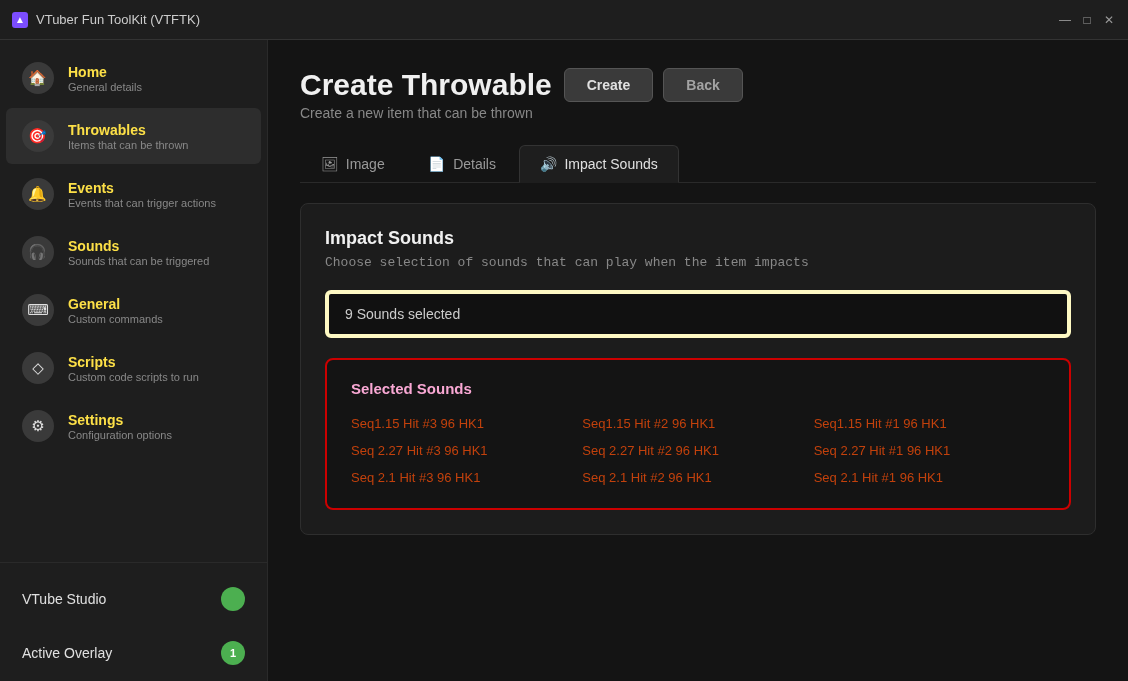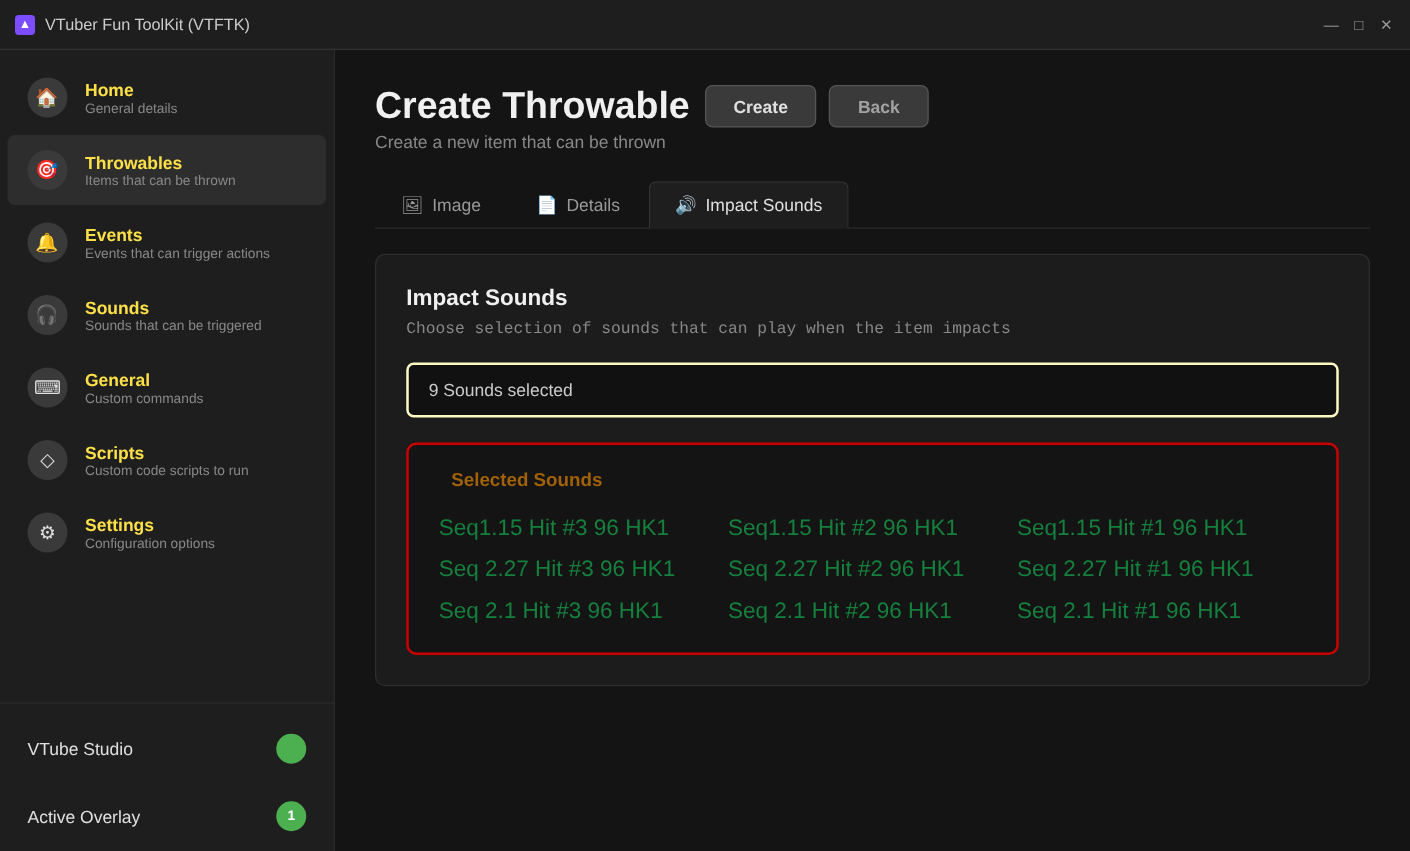--- a/index.html
+++ b/index.html
@@ -241,51 +241,50 @@
     .panel-subtitle {
       font-size: 13px;
       color: #888;
       margin-bottom: 20px;
       font-family: Liberation Mono, monospace;
     }
 
     
     .sounds-input {
       background: #111;
-      border: 2px solid #fef9c3;
+      border: 4px solid #fef9c3;
       border-radius: 6px;
       padding: 12px 16px;
       font-size: 14px;
       color: #ccc;
       width: 100%;
       margin-bottom: 20px;
     }
 
     
     .selected-sounds-box {
       border: 2px solid #cc0000;
       border-radius: 8px;
       padding: 20px 24px;
       background: #141414;
     }
     .selected-sounds-title {
       font-size: 15px;
       font-weight: 700;
-      color: #a16207;
+      color: #f9a8d4;
       margin-bottom: 16px;
-      margin-left: 10px;
     }
     .sounds-grid {
       display: grid;
       grid-template-columns: repeat(3, 1fr);
       gap: 6px 0;
     }
     .sound-item {
-      font-size: 18px;
-      color: #15803d;
+      font-size: 13px;
+      color: #c2410c;
       padding: 3px 0;
     }
   </style>
 </head>
 <body>
 
 <div class="title-bar">
   <div class="title-bar-left">
     <div class="title-bar-icon">▲</div>
     <span>VTuber Fun ToolKit (VTFTK)</span>

